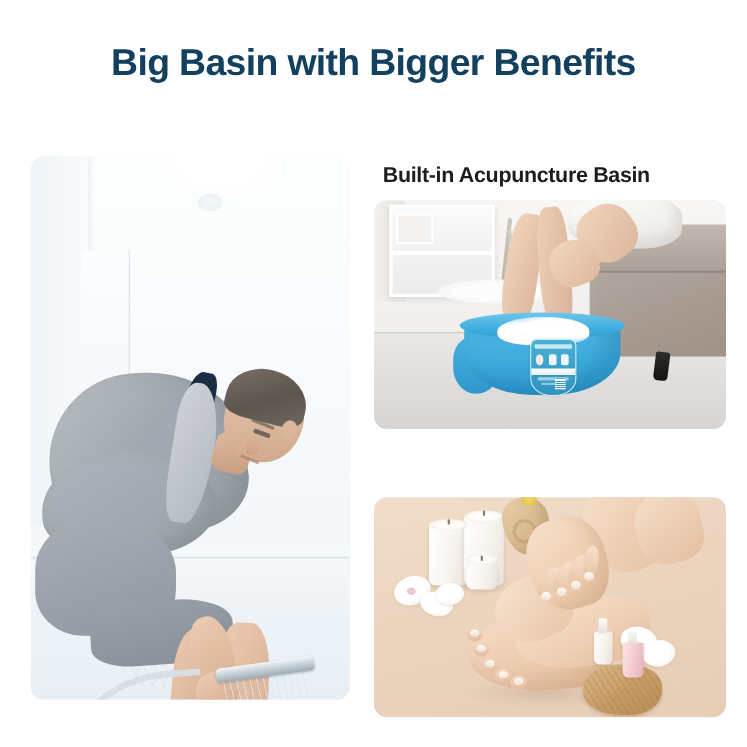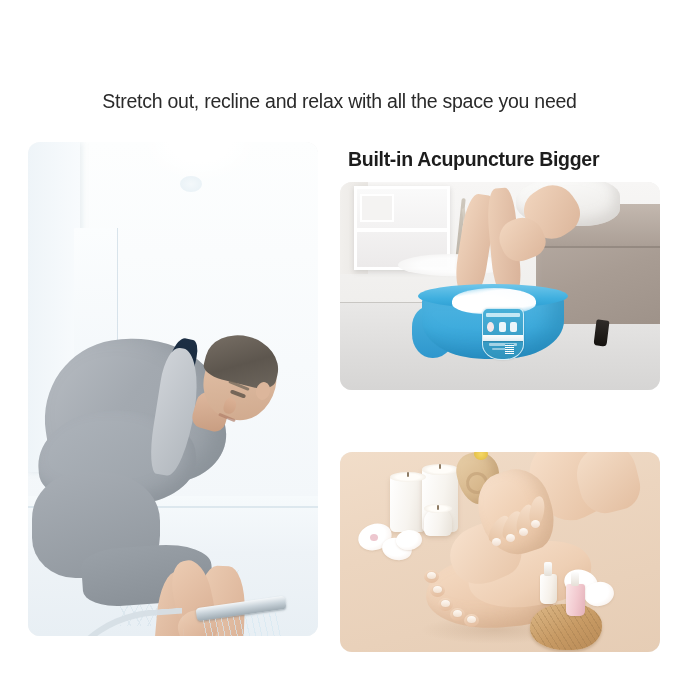--- a/index.html
+++ b/index.html
@@ -539,22 +539,22 @@
     position:absolute; border-radius:50%;
     background:radial-gradient(ellipse,rgba(160,125,95,.22),rgba(0,0,0,0) 70%);
   }
   .sh1{ left:80px; top:164px; width:150px; height:28px; }
 </style>
 </head>
 <body>
 
 <div class="page">
 
-
-  <div class="subhead">Stretch out, recline and relax with all the space you need</div>
+  <div class="headline">Big Basin with Bigger Benefits</div>
+
 
   <div class="panel panel-left">
     <div class="bathroom">
       <div class="bath-ceilinglight"></div>
       <div class="bath-wallpanel"></div>
       <div class="bath-doorframe"></div>
       <div class="bath-towelbar"></div>
       <div class="bath-fixture"></div>
       <div class="bath-floor"></div>
       <div class="bath-floorline"></div>
@@ -583,21 +583,21 @@
       </div>
 
       <div class="hose"></div>
 
       <div class="showerhead"></div>
       <div class="water"></div>
 
     </div>
   </div>
 
-  <div class="section-title title-acu">Built-in Acupuncture Bigger</div>
+  <div class="section-title title-acu">Built-in Acupuncture Basin</div>
 
   <div class="panel panel-tr">
     <div class="livingroom">
       <div class="lr-wall"></div>
       <div class="lr-curtain"></div>
       <div class="lr-shelf"></div>
       <div class="lr-shelf-div"></div>
       <div class="lr-shelf-box"></div>
       <div class="lr-vase"></div>
       <div class="lr-vase2"></div>

